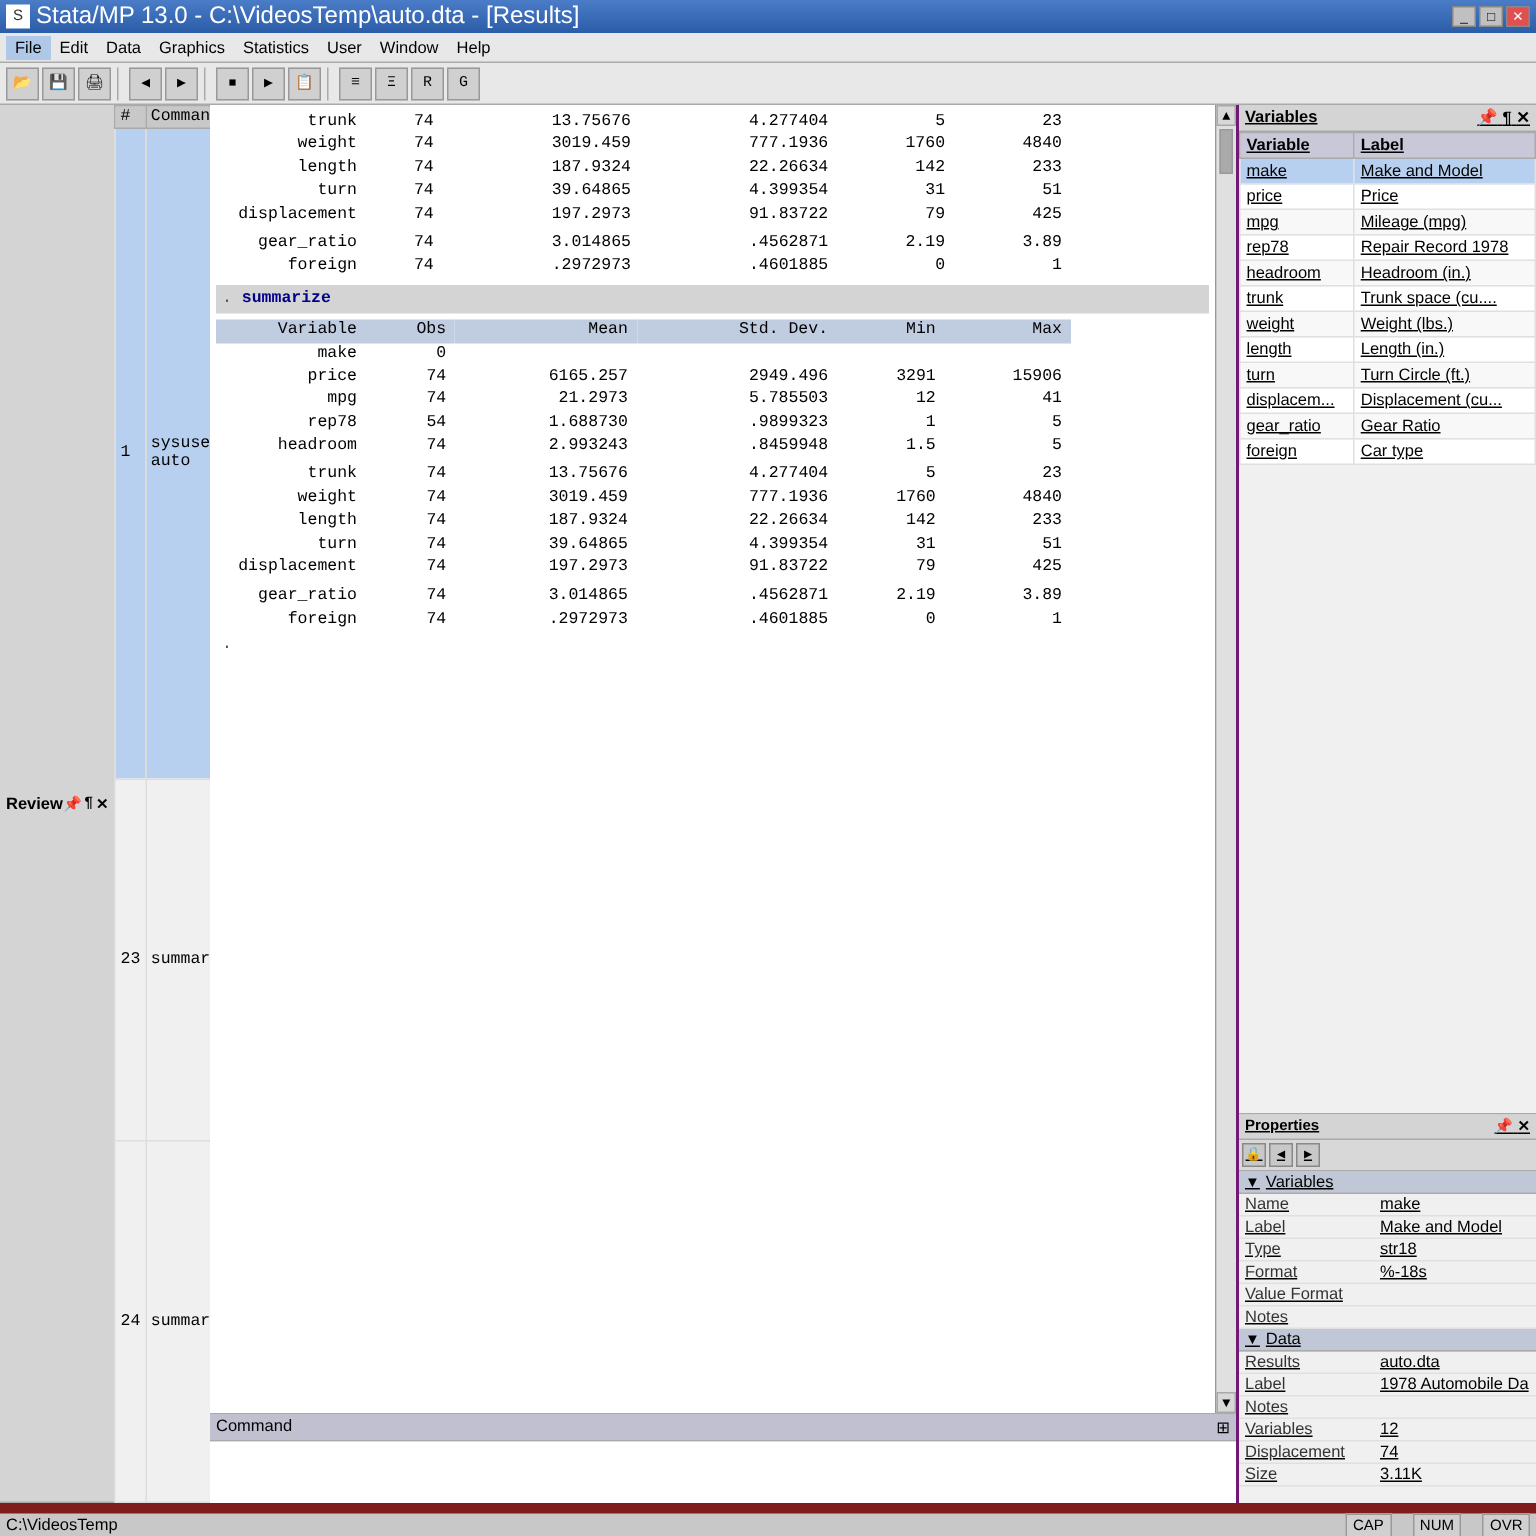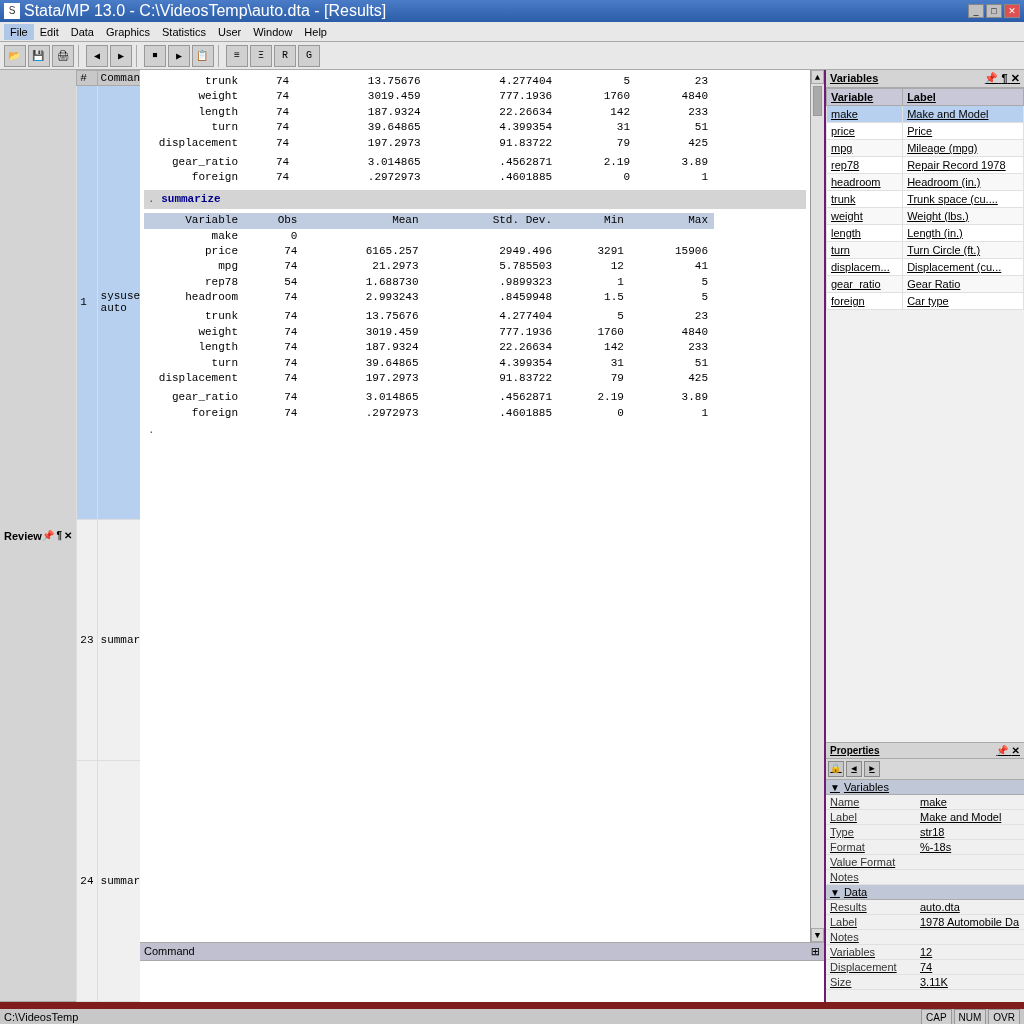--- a/index.html
+++ b/index.html
@@ -298,21 +298,21 @@
       background: #c8c8c8;
       height: 22px;
       display: flex;
       align-items: center;
       padding: 0 4px;
       font-size: 11px;
       font-family: 'Arial', sans-serif;
       border-top: 7px solid #7f1d1d;
       justify-content: space-between;
     }
-    .status-right { display: flex; gap: 2px; }
+    .status-right { display: flex; gap: 14px; }
     .status-indicator {
       background: #d0d0d0;
       border: 1px solid #999;
       padding: 0 4px;
       font-size: 10px;
       height: 16px;
       line-height: 16px;
     }
 
     .results-scrollable {

